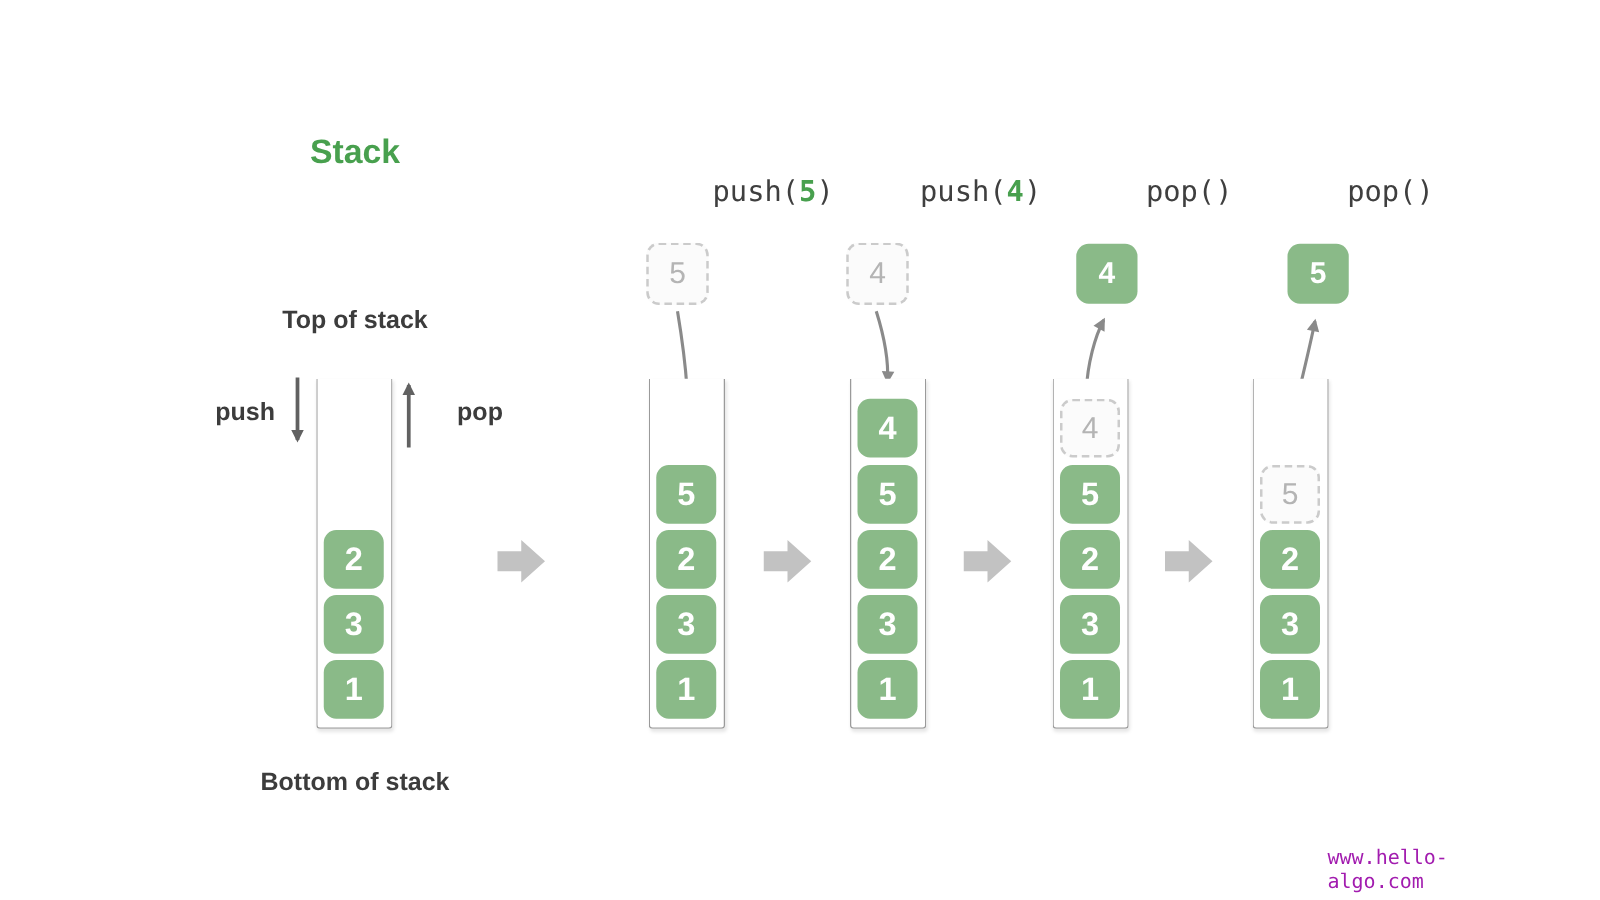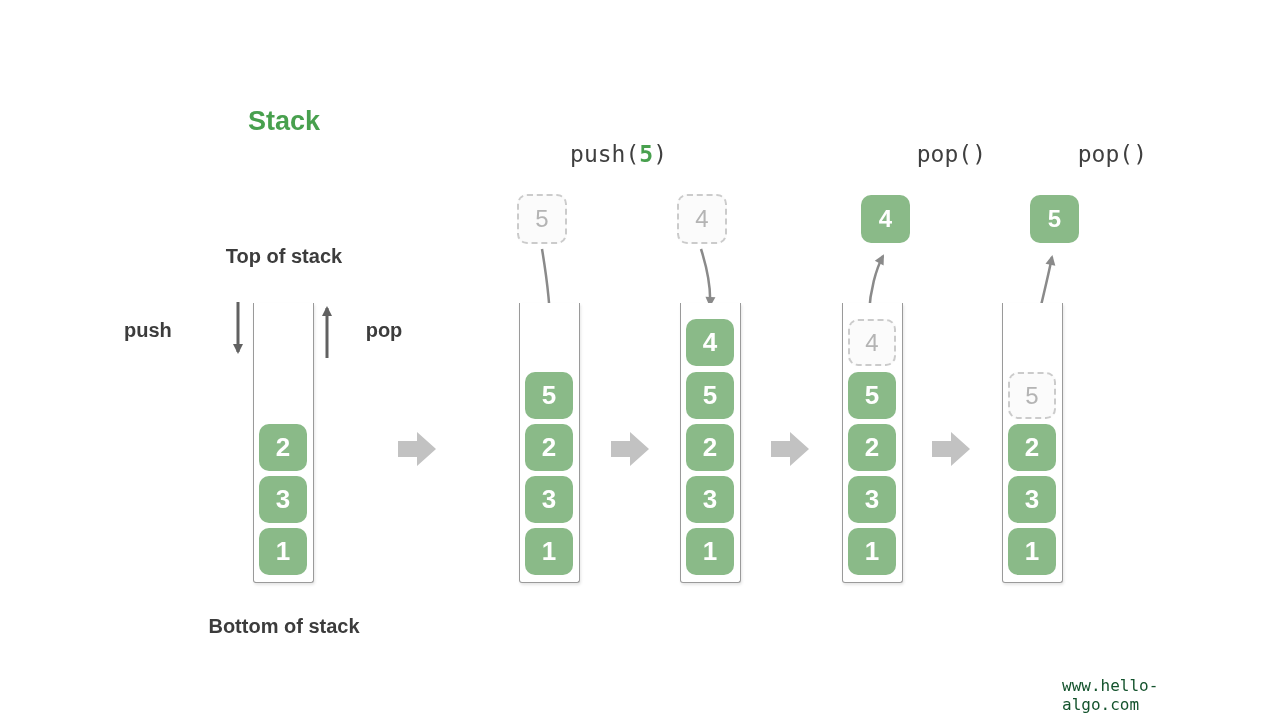--- a/index.html
+++ b/index.html
@@ -6,21 +6,21 @@
   .canvas{position:relative;width:1168px;height:720px;background:#ffffff;overflow:hidden;
           font-family:"Liberation Sans",sans-serif;}
 
   
   .title{position:absolute;left:199px;top:106px;width:170px;text-align:center;
          font-size:27px;font-weight:bold;color:#48a04e;}
   .note{position:absolute;width:220px;text-align:center;font-size:20px;font-weight:bold;color:#3c3c3c;}
   .note-top{left:174px;top:245px;}
   .note-bottom{left:174px;top:615px;}
   .side-label{position:absolute;top:319px;font-size:20px;font-weight:bold;color:#3c3c3c;}
-  .lbl-push{left:124px;width:84px;text-align:left;}
+  .lbl-push{left:136px;width:84px;text-align:right;}
   .lbl-pop{left:342px;width:84px;text-align:center;}
 
   
   .op{position:absolute;top:141px;width:200px;text-align:right;
       font-family:"DejaVu Sans Mono",monospace;font-size:23px;color:#3f3f3f;white-space:pre;}
   .op .arg{color:#48a04e;font-weight:bold;}
 
   
   .col{position:absolute;top:303px;width:61px;height:280px;}
   .frame{position:absolute;left:0;top:0;right:0;bottom:0;border:1.5px solid #9a9a9a;border-top:none;
@@ -36,21 +36,21 @@
   .float-ghost{position:absolute;width:50px;height:50px;box-sizing:border-box;border:2px dashed #cbcbcb;
                background:#fbfbfb;border-radius:10px;color:#b4b4b4;font-size:24px;
                display:flex;align-items:center;justify-content:center;}
   .float-green{position:absolute;width:49px;height:48px;background:#8aba88;border-radius:10px;
                color:#ffffff;font-size:24px;font-weight:bold;
                display:flex;align-items:center;justify-content:center;}
 
   .overlay{position:absolute;left:0;top:0;width:1280px;height:720px;pointer-events:none;}
 
   .watermark{position:absolute;left:1062px;top:676px;font-family:"DejaVu Sans Mono",monospace;
-             font-size:16px;color:#14532d;}
+             font-size:16px;color:#a21caf;}
 </style>
 </head>
 <body>
 
 <div class="canvas">
 
   <svg class="overlay" viewBox="0 0 1280 720">
     <defs>
       <marker id="headDark" markerUnits="userSpaceOnUse" markerWidth="14" markerHeight="14" refX="9" refY="6" orient="auto">
         <path d="M1,1 L11,6 L1,11 Z" fill="#616161"></path>
@@ -74,20 +74,21 @@
     <polygon points="932,441 951,441 951,432 970,449 951,466 951,457 932,457" fill="#c2c2c2"></polygon>
   </svg>
 
   <div class="title">Stack</div>
   <div class="note note-top">Top of stack</div>
   <div class="note note-bottom">Bottom of stack</div>
   <div class="side-label lbl-push">push</div>
   <div class="side-label lbl-pop">pop</div>
 
   <div class="op" style="left:467px"><span>push(</span><span class="arg">5</span><span>)</span></div>
+  <div class="op" style="left:633px"><span>push(</span><span class="arg">4</span><span>)</span></div>
   <div class="op" style="left:786px"><span>pop(</span><span class="arg"></span><span>)</span></div>
   <div class="op" style="left:947px"><span>pop(</span><span class="arg"></span><span>)</span></div>
 
   <div class="float-ghost" style="left:517px;top:194px">5</div>
   <div class="float-ghost" style="left:677px;top:194px">4</div>
 
   <div class="float-green" style="left:861px;top:195px">4</div>
   <div class="float-green" style="left:1030px;top:195px">5</div>
 
   <div class="col" style="left:253px">

